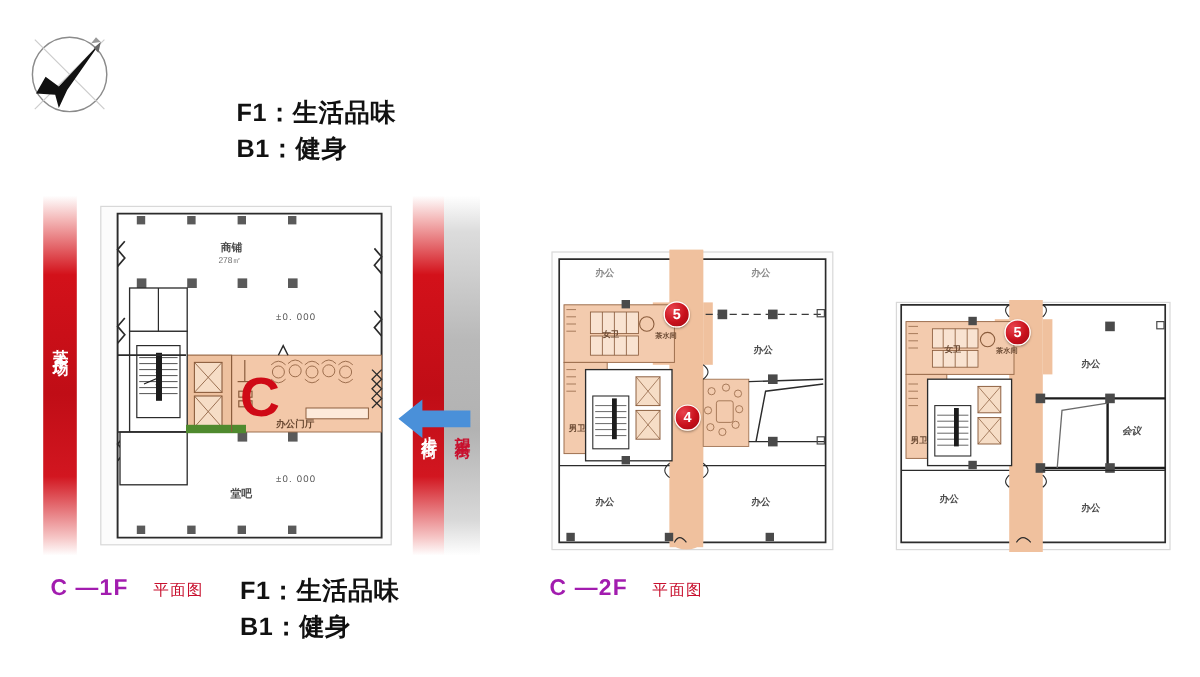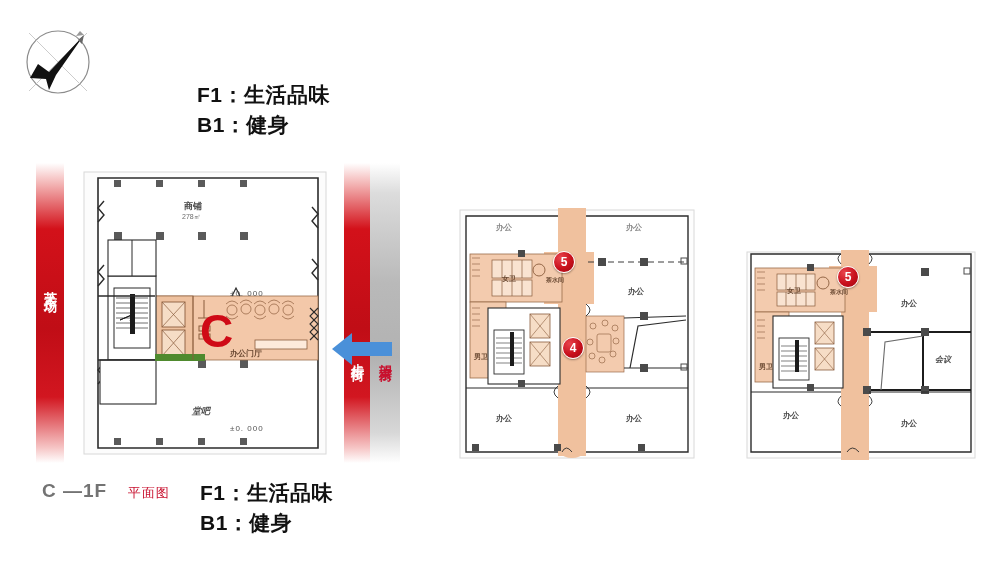--- a/index.html
+++ b/index.html
@@ -36,36 +36,36 @@
   }
   .vlabel.on-red{color:#ffffff;}
   .vlabel.on-grey{color:#c8102e;}
 
   
   .plan{position:absolute;background:#ffffff;}
   .plan .sheet{position:absolute;left:0;top:0;width:100%;height:100%;}
 
   
   .caption{position:absolute;white-space:nowrap;}
-  .caption .code{font-size:19px;font-weight:bold;color:#737373;letter-spacing:1px;}
+  .caption .code{font-size:19px;font-weight:bold;color:#a21caf;letter-spacing:1px;}
   .caption .kind{font-size:13px;font-weight:normal;color:#c8102e;margin-left:16px;letter-spacing:1px;}
 
   
   .bigC{
     position:absolute;font-size:46px;font-weight:bold;color:#cf0a16;
     line-height:1;font-family:"Liberation Sans",sans-serif;
   }
 
   
   .entry-arrow{position:absolute;}
 
   
   .rm{position:absolute;white-space:nowrap;font-weight:bold;color:#4a4a4a;}
   .rm.sm{font-size:7px;font-weight:normal;color:#6b6b6b;}
-  .rm.lv{font-size:8px;color:#555;font-weight:normal;letter-spacing:1px;margin-top:29px;}
+  .rm.lv{font-size:8px;color:#555;font-weight:normal;letter-spacing:1px;}
 
   
   .badge{
     position:absolute;border-radius:50%;
     background:radial-gradient(circle at 32% 28%,#e8434d 0%,#c8101c 55%,#9d0a12 100%);
     color:#fff;font-weight:bold;text-align:center;
     box-shadow:0 1px 2px rgba(0,0,0,.35);
     display:flex;align-items:center;justify-content:center;
     border:1.5px solid #ffffff;
   }
@@ -218,21 +218,21 @@
       <line x1="113" y1="128" x2="113" y2="192" stroke="#8a5c3c" stroke-width="0.9"></line>
     </svg>
 
     <div class="rm" style="left:104px;top:32px;font-size:9px;">商铺</div>
     <div class="rm sm" style="left:102px;top:44px;">278㎡</div>
 
     <div class="rm lv" style="left:150px;top:92px;">±0. 000</div>
 
     <div class="rm" style="left:150px;top:152px;font-size:8px;color:#6b4a33;margin-top:28px;">办公门厅</div>
 
-    <div class="rm" style="left:112px;top:237px;font-size:9px;font-style:italic;">堂吧</div>
+    <div class="rm" style="left:112px;top:237px;font-size:9px;">堂吧</div>
     <div class="rm lv" style="left:150px;top:227px;">±0. 000</div>
 
     <div class="bigC" style="left:120px;top:140px;">C</div>
   </div>
 
   <div class="caption" style="left:42px;top:480px;">
     <span class="code">C —1F</span>
     <span class="kind">平面图</span>
   </div>
 
@@ -347,20 +347,24 @@
     <div class="rm" style="left:38px;top:205px;font-size:8px;">办公</div>
     <div class="rm" style="left:168px;top:205px;font-size:8px;">办公</div>
     <div class="rm" style="left:44px;top:66px;font-size:7px;color:#6b4a33;">女卫</div>
     <div class="rm" style="left:16px;top:144px;font-size:7px;color:#6b4a33;">男卫</div>
     <div class="rm" style="left:88px;top:68px;font-size:6px;color:#6b4a33;">茶水间</div>
 
     <div class="badge" style="left:95px;top:43px;width:20px;height:20px;font-size:12px;">5</div>
     <div class="badge" style="left:104px;top:129px;width:20px;height:20px;font-size:12px;">4</div>
   </div>
 
+  <div class="caption" style="left:458px;top:480px;">
+    <span class="code">C —2F</span>
+    <span class="kind">平面图</span>
+  </div>
 
   <div class="plan" style="left:745px;top:250px;width:232px;height:210px;">
     <svg class="sheet" viewBox="0 0 232 210" preserveAspectRatio="none">
       <rect x="2" y="2" width="228" height="206" fill="#fdfdfd" stroke="#d8d8d8" stroke-width="1"></rect>
       <path d="M6 4 L226 4 L226 202 L6 202 Z" fill="#ffffff" stroke="#2b2b2b" stroke-width="1.4"></path>
 
       <rect x="96" y="0" width="28" height="210" fill="#f0c19e"></rect>
       <rect x="84" y="16" width="12" height="46" fill="#f0c19e"></rect>
       <rect x="124" y="16" width="8" height="46" fill="#f0c19e"></rect>
 

